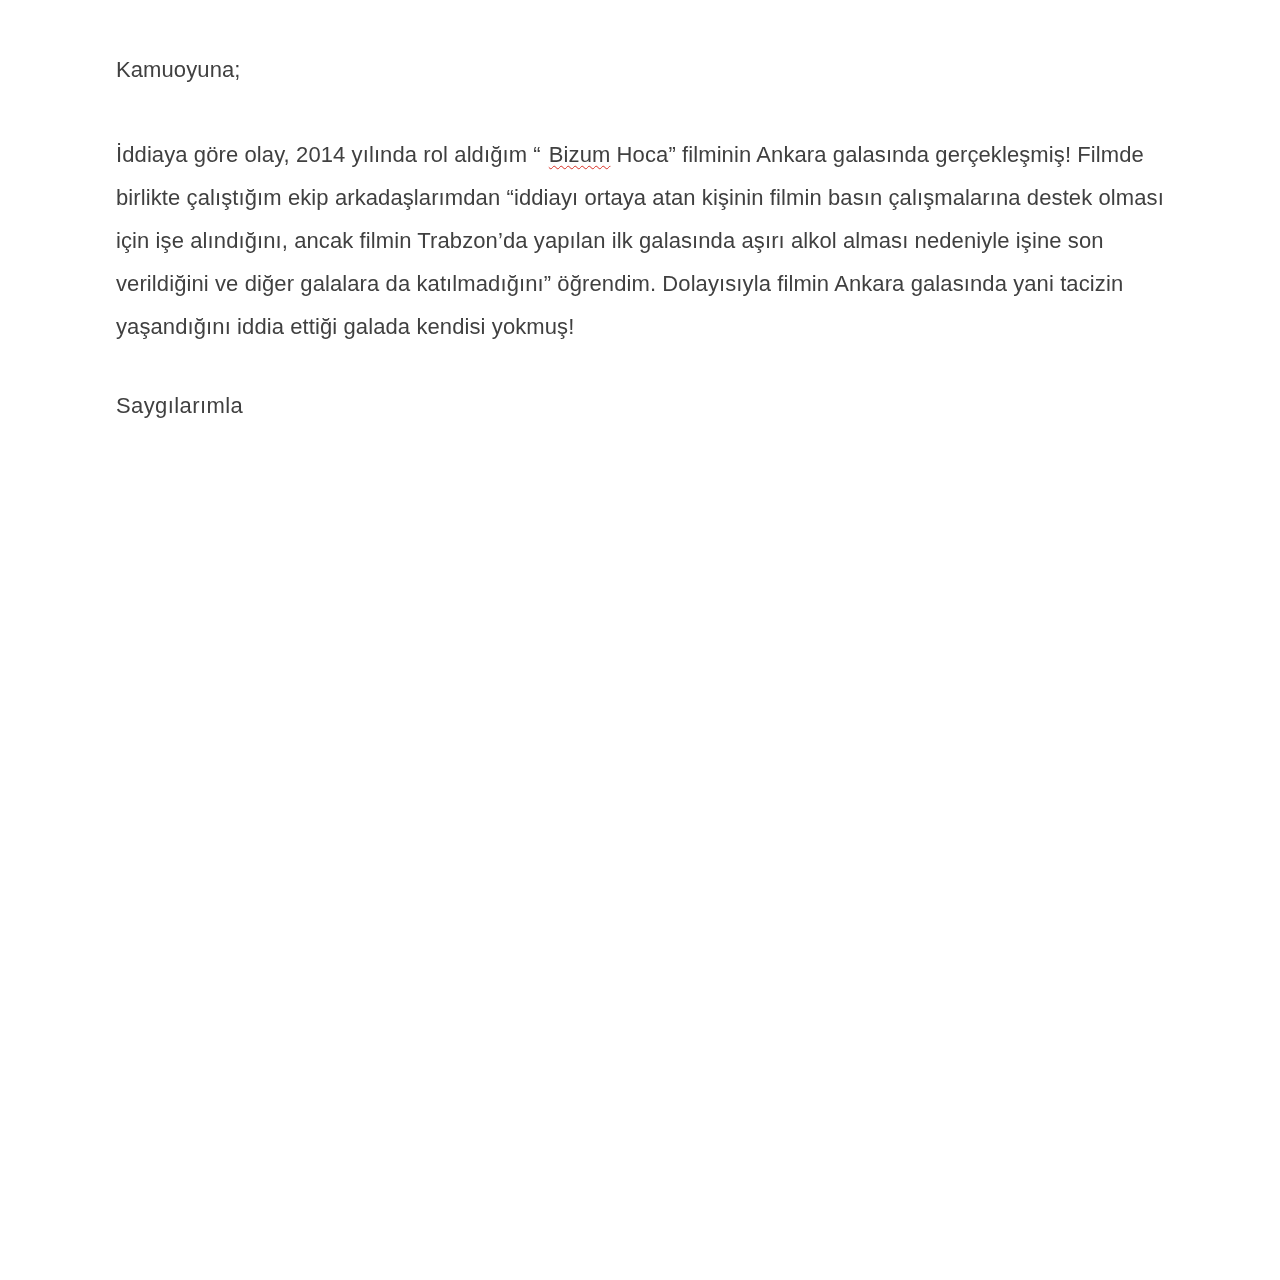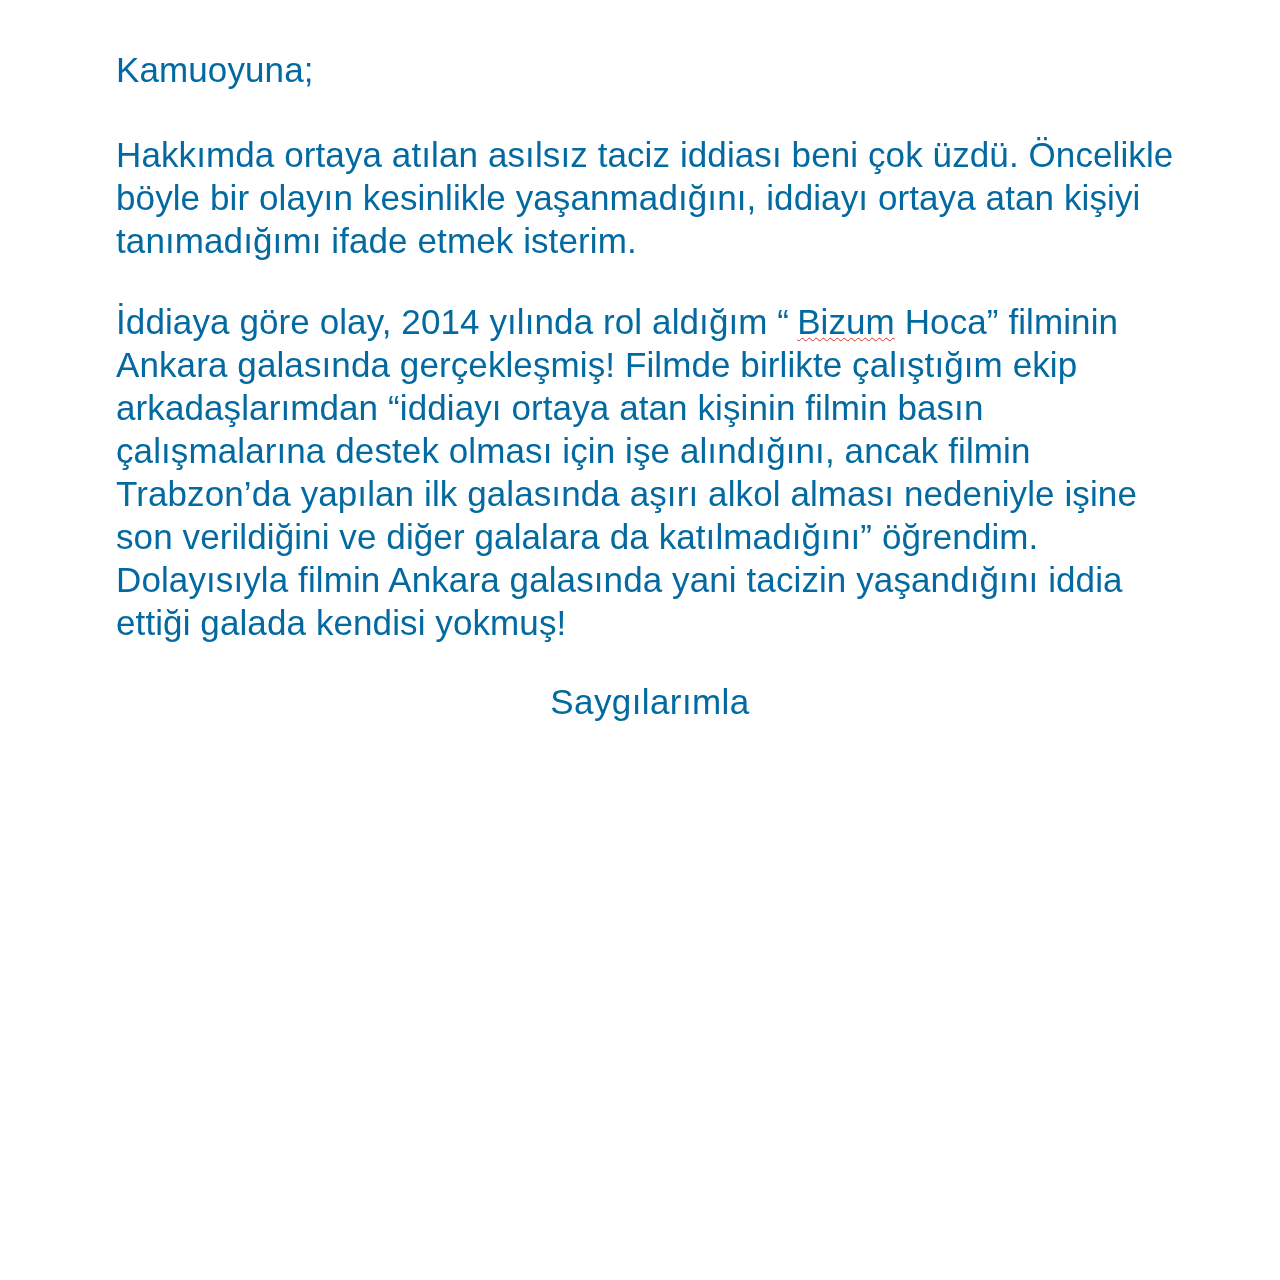--- a/index.html
+++ b/index.html
@@ -15,57 +15,55 @@
     color: #1b1b1f;
   }
   .statement {
     position: absolute;
     left: 116px;
     top: 48px;
     width: 1068px;
   }
   .para {
     margin: 0 0 38px 0;
-    font-size: 35px;
+    font-size: 22px;
     line-height: 43px;
     letter-spacing: 0.1px;
-    color: #0369a1;
+    color: #404040;
     font-weight: 400;
   }
   .para:last-child {
     margin-bottom: 0;
   }
   .para.salutation {
     margin-bottom: 42px;
   }
   .para.signature {
     line-height: 40px;
     letter-spacing: 0.4px;
-    text-align: center;
   }
   .spell {
     text-decoration: underline;
     text-decoration-style: wavy;
     text-decoration-color: #d93025;
     text-decoration-thickness: 1px;
     text-underline-offset: 3px;
     margin-left: 8px;
   }
   .nowrap-line {
     display: block;
   }
 </style>
 </head>
 <body>
 
 <main class="statement">
 
   <p class="para salutation">Kamuoyuna;</p>
 
-  <p class="para">Hakkımda ortaya atılan asılsız taciz iddiası beni çok üzdü. Öncelikle böyle bir olayın kesinlikle yaşanmadığını, iddiayı ortaya atan kişiyi tanımadığımı ifade etmek isterim.</p>
 
   <p class="para">
     <span>İddiaya göre olay, 2014 yılında rol aldığım “</span><span class="spell">Bizum</span><span> Hoca” filminin Ankara galasında gerçekleşmiş! Filmde birlikte çalıştığım ekip arkadaşlarımdan “iddiayı ortaya atan kişinin filmin basın çalışmalarına destek olması için işe alındığını, ancak filmin Trabzon’da yapılan ilk galasında aşırı alkol alması nedeniyle işine son verildiğini ve diğer galalara da katılmadığını” öğrendim. Dolayısıyla filmin Ankara galasında yani tacizin yaşandığını iddia ettiği galada  kendisi yokmuş!</span>
   </p>
 
 
 
   <p class="para signature">
     <span class="nowrap-line">Saygılarımla</span>
   </p>

